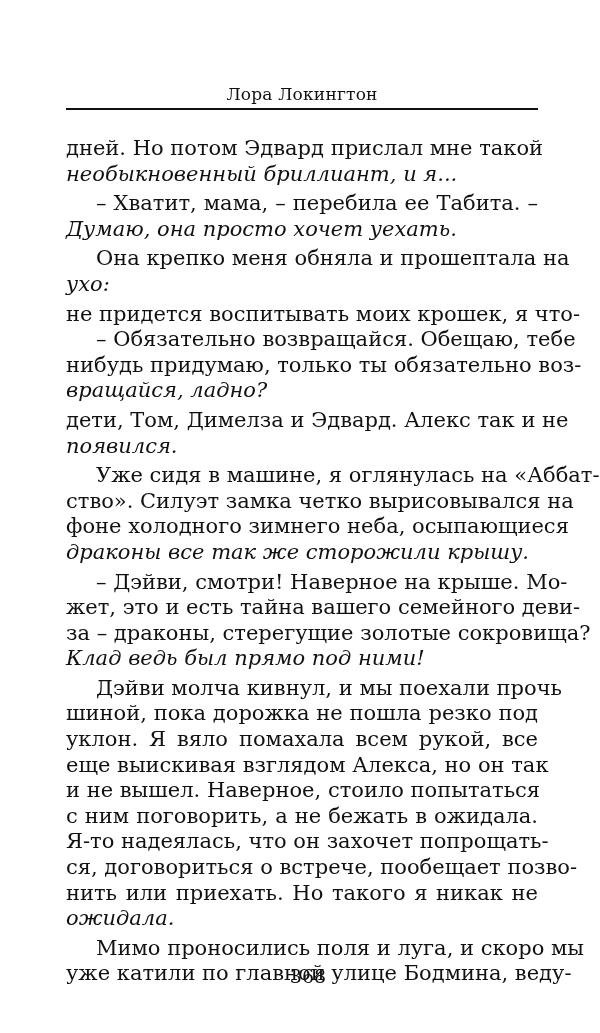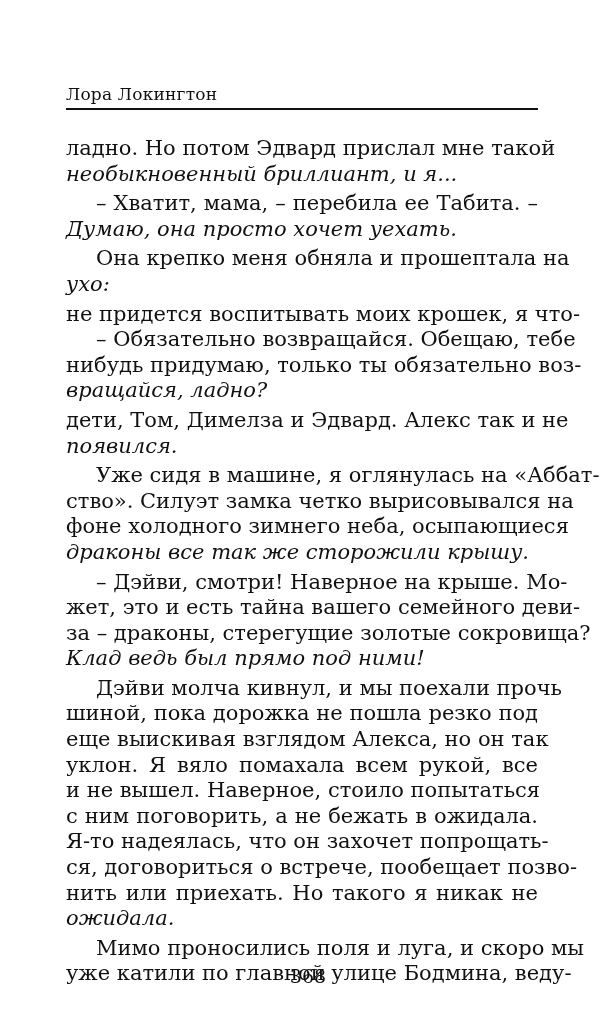--- a/index.html
+++ b/index.html
@@ -4,21 +4,21 @@
   <style>
     html, body { margin: 0; padding: 0; background: #ffffff; }
     body { width: 600px; height: 1033px; position: relative; overflow: hidden; }
     .page {
       position: absolute; left: 0; top: 0; width: 600px; height: 1033px;
       font-family: "DejaVu Serif", "Liberation Serif", serif;
       color: #111111;
     }
     .running-head {
       position: absolute; left: 66px; top: 84px; width: 472px;
-      font-size: 17px; letter-spacing: 0.2px;
+      text-align: center; font-size: 17px; letter-spacing: 0.2px;
     }
     .rule {
       position: absolute; left: 66px; top: 108px; width: 472px; height: 2px;
       background: #111111;
     }
     .body-text {
       position: absolute; left: 66px; top: 136px; width: 472px;
       font-size: 21px; line-height: 25.6px;
     }
     .line {
@@ -36,21 +36,21 @@
 </head>
 <body>
 
 <div class="page">
   <div class="running-head">Лора Локингтон</div>
   <div class="rule"></div>
 
   <div class="body-text">
 
     <div>
-      <span class="line">ладно. Но потом Эдвард прислал мне такой</span>
+      <span class="line">дней. Но потом Эдвард прислал мне такой</span>
       <span class="line last">необыкновенный бриллиант, и я...</span>
     </div>
     <div class="para-gap"></div>
 
     <div>
       <span class="line indent">– Хватит, мама, – перебила ее Табита. –</span>
       <span class="line last">Думаю, она просто хочет уехать.</span>
     </div>
     <div class="para-gap"></div>
 
@@ -86,22 +86,22 @@
       <span class="line indent">– Дэйви, смотри! Наверное на крыше. Мо-</span>
       <span class="line">жет, это и есть тайна вашего семейного деви-</span>
       <span class="line">за – драконы, стерегущие золотые сокровища?</span>
       <span class="line last">Клад ведь был прямо под ними!</span>
     </div>
     <div class="para-gap"></div>
 
     <div>
       <span class="line indent">Дэйви молча кивнул, и мы поехали прочь</span>
       <span class="line">шиной, пока дорожка не пошла резко под</span>
+      <span class="line">уклон. Я вяло помахала всем рукой, все</span>
       <span class="line">еще выискивая взглядом Алекса, но он так</span>
-      <span class="line">уклон. Я вяло помахала всем рукой, все</span>
       <span class="line">и не вышел. Наверное, стоило попытаться</span>
       <span class="line">с ним поговорить, а не бежать в ожидала.</span>
       <span class="line">Я-то надеялась, что он захочет попрощать-</span>
       <span class="line">ся, договориться о встрече, пообещает позво-</span>
       <span class="line">нить или приехать. Но такого я никак не</span>
       <span class="line last">ожидала.</span>
     </div>
     <div class="para-gap"></div>
 
     <div>

